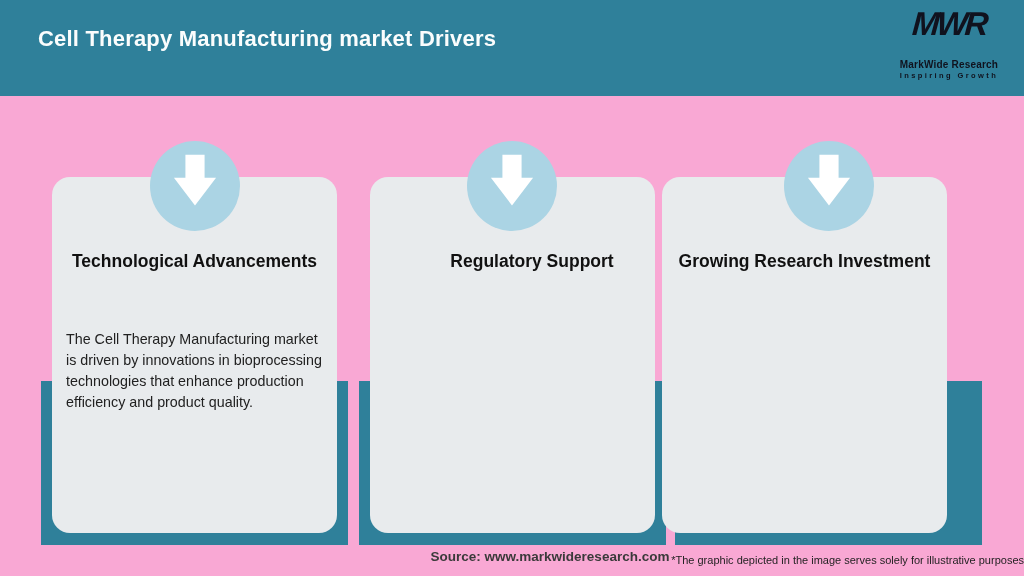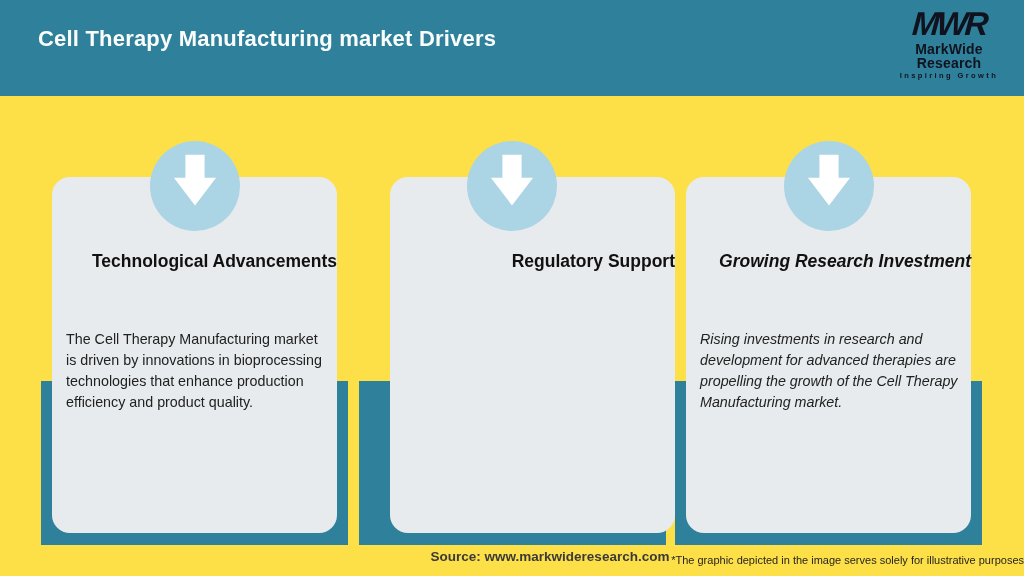--- a/index.html
+++ b/index.html
@@ -4,21 +4,21 @@
 <style>
   html, body {
     margin: 0;
     padding: 0;
     background: #ffffff;
   }
   .stage {
     position: relative;
     width: 1024px;
     height: 576px;
-    background: #fde047;
+    background: #f9a8d4;
     font-family: "Liberation Sans", sans-serif;
     overflow: hidden;
   }
 
   
   .header {
     position: absolute;
     left: 0; top: 0;
     width: 1024px; height: 96px;
     background: #2F809A;
@@ -40,23 +40,23 @@
     line-height: 1;
   }
   .logo-mark {
     font-size: 33px;
     font-weight: 800;
     font-style: italic;
     letter-spacing: -3px;
     transform: skewX(-4deg);
   }
   .logo-name {
-    font-size: 14px;
+    font-size: 10px;
     font-weight: 700;
-    margin-top: 2px;
+    margin-top: 20px;
     letter-spacing: 0.2px;
   }
   .logo-tagline {
     font-size: 7.5px;
     font-weight: 700;
     letter-spacing: 2.4px;
     margin-top: 2px;
     text-align: center;
   }
 
@@ -77,26 +77,26 @@
     position: absolute;
     top: 177px;
     width: 285px;
     height: 356px;
     background: #E8EBED;
     border-radius: 18px;
     box-sizing: border-box;
     padding-top: 74px;
   }
   .card.c1 { left: 52px; }
-  .card.c2 { left: 390px; padding-left: 39px; }
-  .card.c3 { left: 686px; font-style: italic; }
+  .card.c2 { left: 370px; padding-left: 39px; }
+  .card.c3 { left: 662px; }
 
   .card-title {
     margin: 0;
-    text-align: right;
+    text-align: center;
     font-size: 17.5px;
     font-weight: 700;
     color: #111111;
   }
   .card-body {
     margin: 57px 13px 0 14px;
     font-size: 14.3px;
     line-height: 21px;
     color: #212121;
   }
@@ -166,21 +166,20 @@
     <div class="card-title">Technological Advancements</div>
     <div class="card-body">The Cell Therapy Manufacturing market is driven by innovations in bioprocessing technologies that enhance production efficiency and product quality.</div>
   </div>
 
   <div class="card c2">
     <div class="card-title">Regulatory Support</div>
   </div>
 
   <div class="card c3">
     <div class="card-title">Growing Research Investment</div>
-    <div class="card-body">Rising investments in research and development for advanced therapies are propelling the growth of the Cell Therapy Manufacturing market.</div>
   </div>
 
   <div class="circle c1">
     <svg class="arrow-svg" viewBox="0 0 48 62" xmlns="http://www.w3.org/2000/svg">
       <path d="M14 3 H34 V27 H46 L24 56 L2 27 H14 Z"></path>
     </svg>
   </div>
   <div class="circle c2">
     <svg class="arrow-svg" viewBox="0 0 48 62" xmlns="http://www.w3.org/2000/svg">
       <path d="M14 3 H34 V27 H46 L24 56 L2 27 H14 Z"></path>

